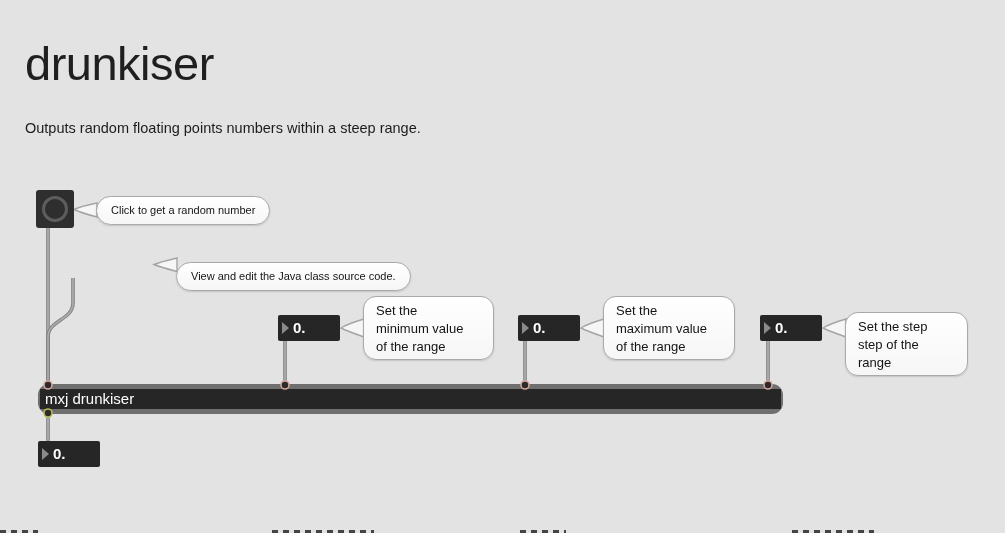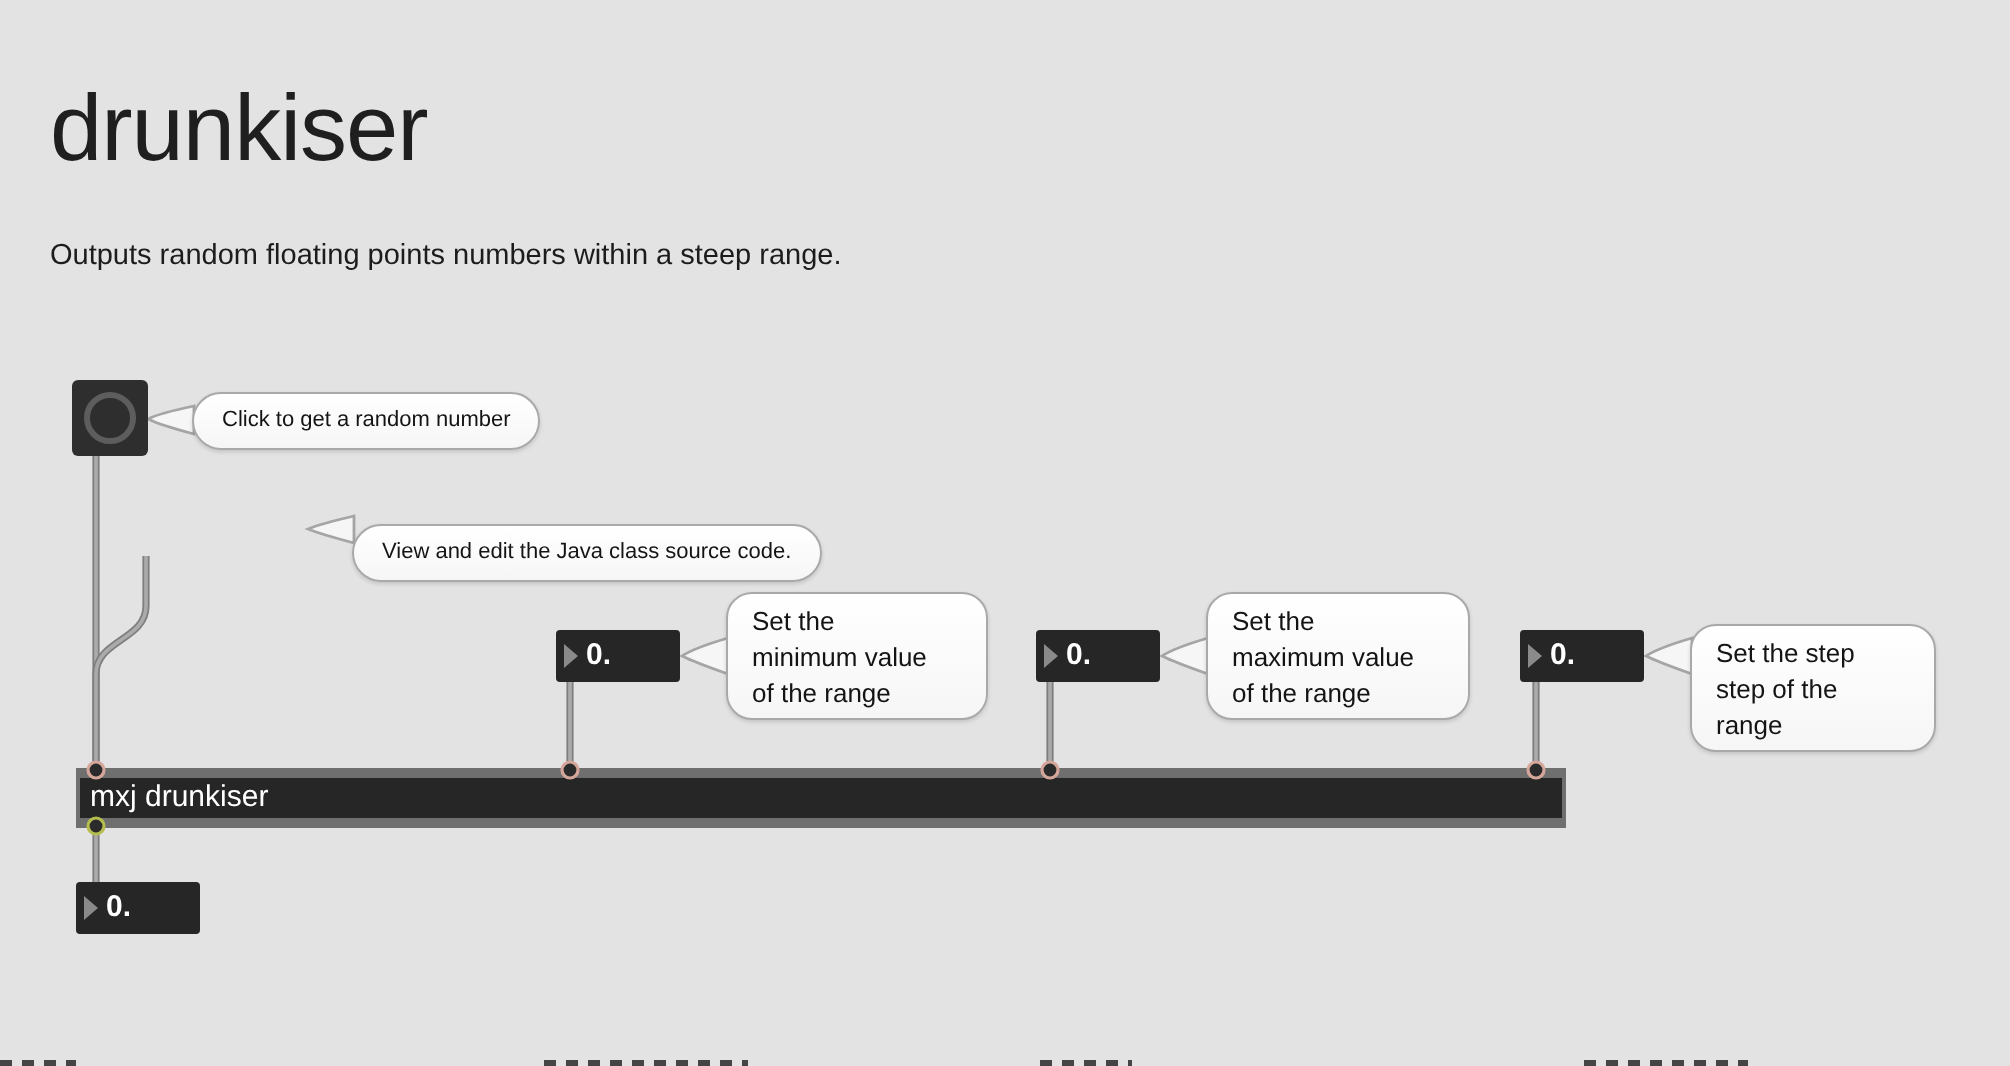--- a/index.html
+++ b/index.html
@@ -87,21 +87,21 @@
   .num-4 { left: 38px;  top: 441px; }
   .num-triangle {
     width: 0; height: 0; margin-left: 4px; margin-right: 4px;
     border-left: 7px solid #8a8a8a;
     border-top: 6px solid transparent;
     border-bottom: 6px solid transparent;
   }
 
   .object-box {
     left: 38px; top: 384px; width: 745px; height: 30px;
-    background: #6f6f6f; border-radius: 0;
+    background: #6f6f6f; border-radius: 11px;
     padding: 5px 2px;
   }
   .object-box-inner {
     height: 20px; background: #262626;
     color: #ffffff; font-size: 15px; line-height: 20px;
     padding-left: 5px;
   }
 
   .cutoff {
     position: absolute; top: 530px; height: 3px; z-index: 2;

